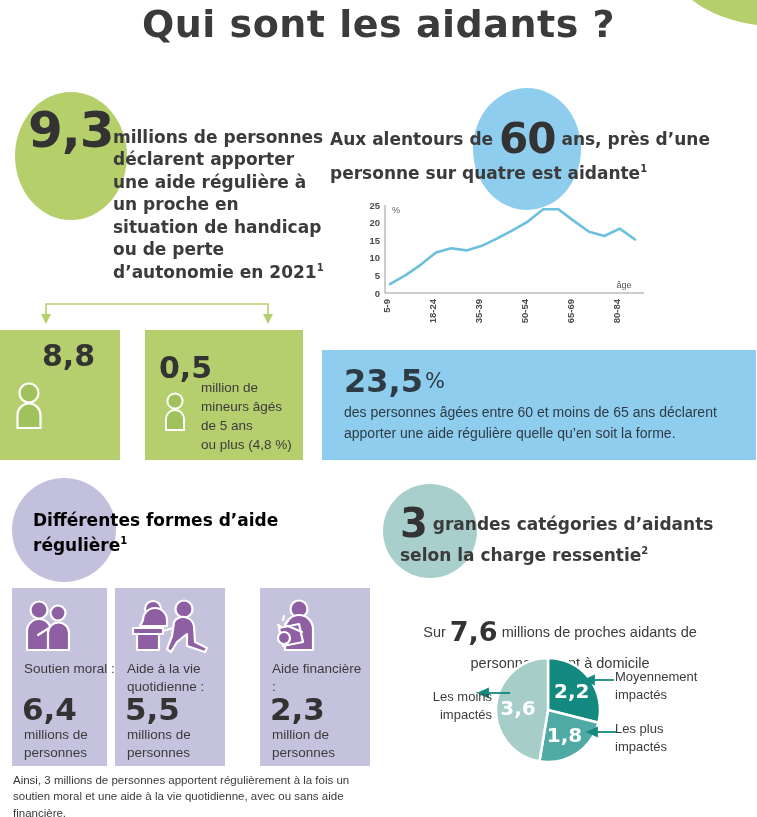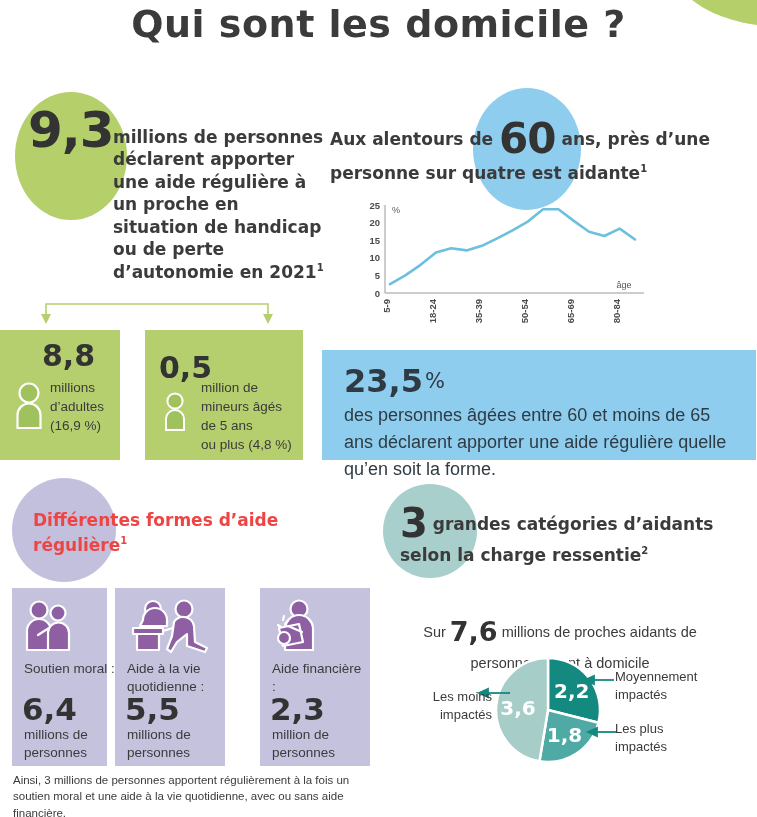--- a/index.html
+++ b/index.html
@@ -149,28 +149,28 @@
     background: #8ecdee;
   }
   #num-235 {
     position: absolute; top: 12px; left: 22px;
     font-size: 32px; font-weight: 800;
     font-family: "DejaVu Sans", sans-serif; color: #2f3b44;
   }
   #num-235 .pct { font-size: 21px; font-weight: 400; vertical-align: 4px; margin-left: 2px;}
   #txt-235 {
     position: absolute; top: 52px; left: 22px; width: 400px;
-    font-size: 18px; line-height: 1.5; color: #2f3b44;
+    font-size: 14px; line-height: 1.5; color: #2f3b44;
   }
 
   
   #head-formes {
     top: 508px; left: 33px; width: 260px;
     font-size: 17px; font-weight: 700; line-height: 1.45;
-    font-family: "DejaVu Sans", sans-serif; color: #ef4444;
+    font-family: "DejaVu Sans", sans-serif; color: #000000;
   }
   #head-formes sup { font-size: 10px; }
 
   
   .purplecard {
     top: 588px; height: 178px;
     background: #c5c2de;
   }
   #card-moral     { left: 12px;  width: 95px; }
   #card-quotidien { left: 115px; width: 110px; }
@@ -226,45 +226,40 @@
   }
   #callout-moins { top: 688px; left: 408px; width: 84px; text-align: right; }
   #callout-moyen { top: 668px; left: 615px; width: 120px; }
   #callout-plus  { top: 720px; left: 615px; width: 100px; }
 </style>
 </head>
 <body>
 
 <div class="abs" id="corner-arc"></div>
 
-<div class="abs" id="page-title">Qui sont les domicile ?</div>
+<div class="abs" id="page-title">Qui sont les aidants ?</div>
 
 <div class="abs blob" id="blob-93"></div>
 <div class="abs bignum" id="num-93">9,3</div>
 <div class="abs" id="txt-93">
   <span>millions de personnes déclarent apporter une aide régulière à un proche en situation de handicap ou de perte d’autonomie en 2021</span><sup>1</sup>
 </div>
 
 <svg class="abs" id="connector" viewBox="0 0 250 26">
   <path d="M8,22 L8,6 L230,6 L230,22" fill="none" stroke="#b6cf6e" stroke-width="1.6"></path>
   <polygon points="3,16 13,16 8,26" fill="#b6cf6e"></polygon>
   <polygon points="225,16 235,16 230,26" fill="#b6cf6e"></polygon>
 </svg>
 
 <div class="abs greenbox" id="greenbox-adultes">
   <div class="gb-num">8,8</div>
   <svg class="person-icon" id="icon-adultes" width="30" height="48" viewBox="0 0 30 48">
     <circle cx="15" cy="11" r="9.5" fill="#a0c25d" stroke="#ffffff" stroke-width="2.2"></circle>
     <path d="M3.5,46 L3.5,33 a11.5,11.5 0 0 1 23,0 L26.5,46 Z" fill="#a0c25d" stroke="#ffffff" stroke-width="2.2"></path>
   </svg>
-  <div class="gb-text" id="text-adultes">
-    <div>millions</div>
-    <div>d’adultes</div>
-    <div>(16,9 %)</div>
-  </div>
 </div>
 
 <div class="abs greenbox" id="greenbox-mineurs">
   <div class="gb-num">0,5</div>
   <svg class="person-icon" id="icon-mineurs" width="24" height="40" viewBox="0 0 24 40">
     <circle cx="12" cy="9" r="7.6" fill="#a0c25d" stroke="#ffffff" stroke-width="2"></circle>
     <path d="M3,38 L3,27 a9,9 0 0 1 18,0 L21,38 Z" fill="#a0c25d" stroke="#ffffff" stroke-width="2"></path>
   </svg>
   <div class="gb-text" id="text-mineurs">
     <div>million de</div>

